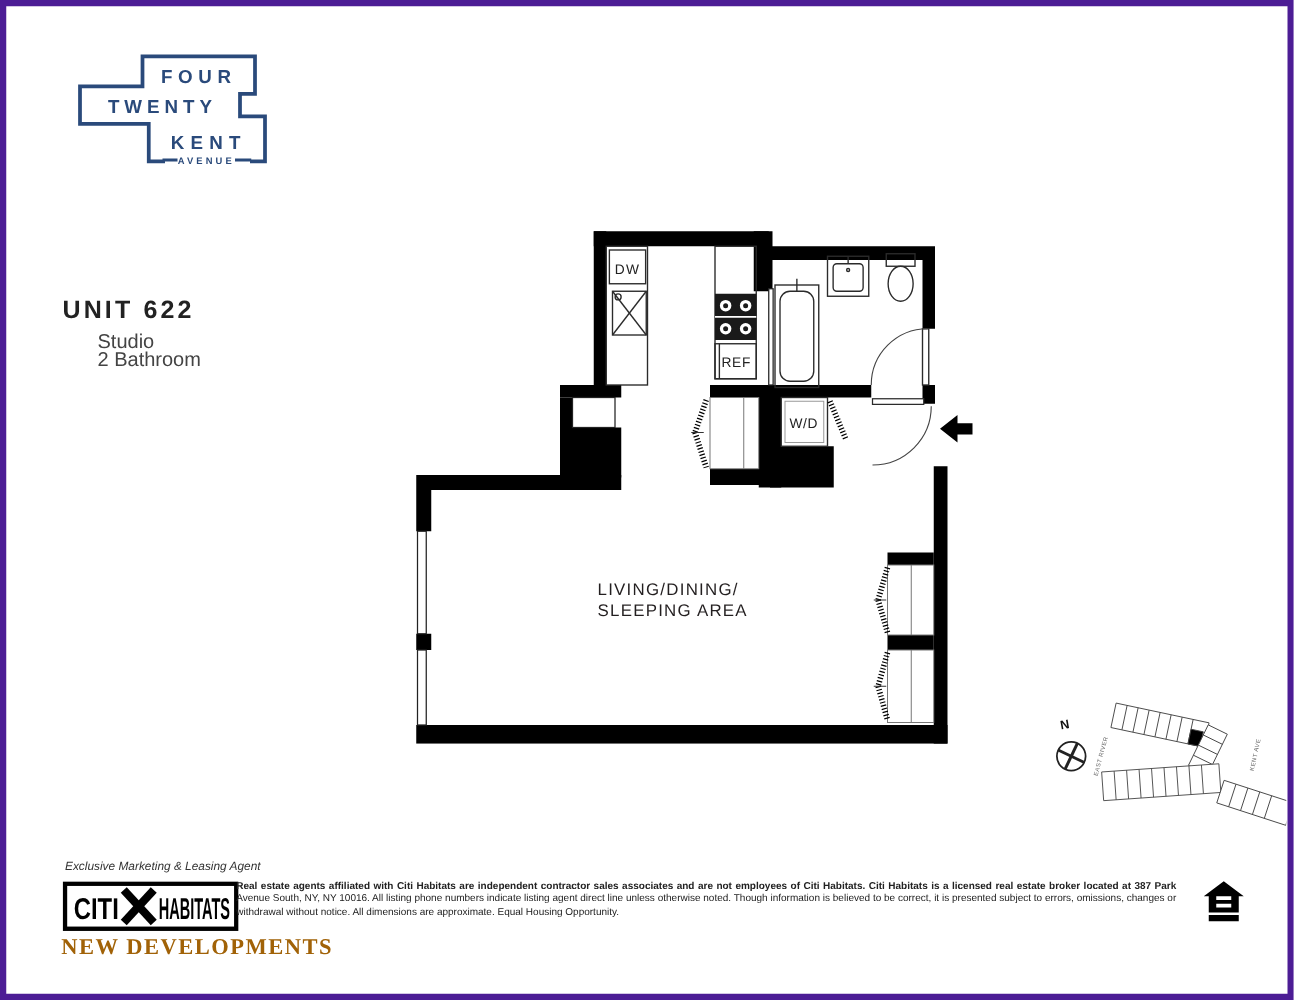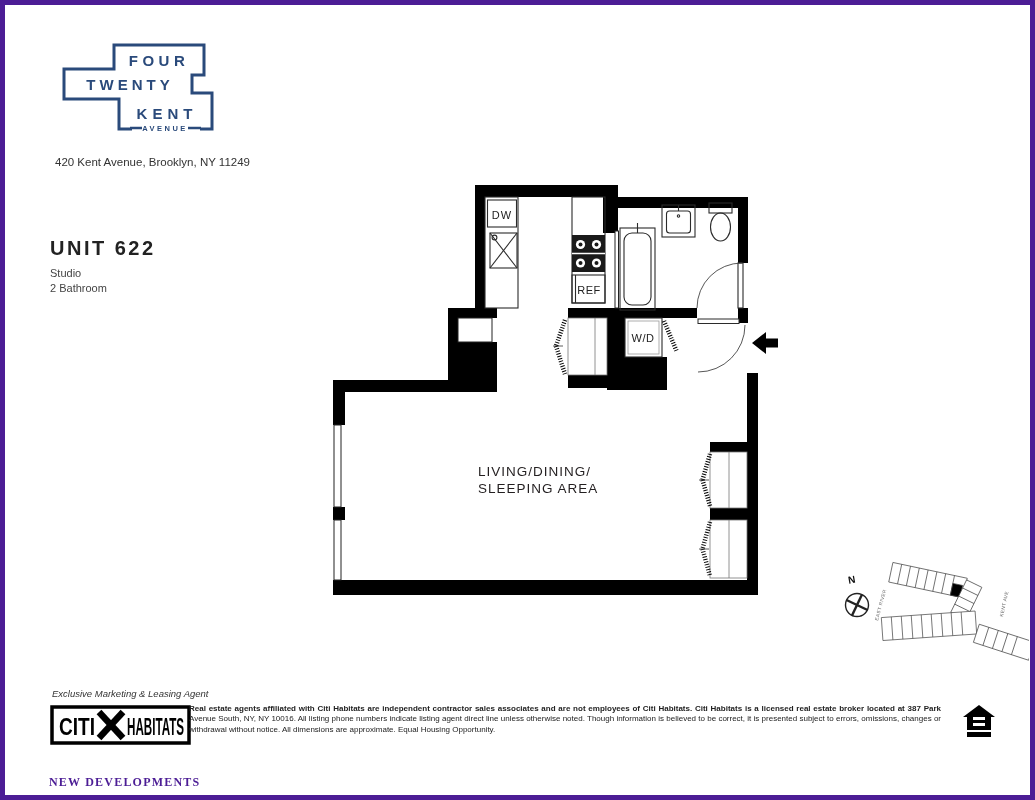--- a/index.html
+++ b/index.html
@@ -6,30 +6,30 @@
   #page{position:relative;width:1035px;height:800px;background:#fff;
         border:5px solid #4c1d95;box-sizing:border-box;overflow:hidden;
         font-family:"Liberation Sans",sans-serif;color:#231f20;}
   .abs{position:absolute;}
   
   #logo{left:49px;top:30px;}
   #addr{left:30px;top:150px;width:235px;text-align:center;font-size:11.5px;line-height:15px;color:#333;}
   
   #unit{left:45px;top:232px;}
   #unit .t{font-size:20px;font-weight:bold;letter-spacing:2.5px;color:#222;}
-  #unit .s{font-size:11px;color:#444;margin-top:6px;line-height:15px;}
+  #unit .s{font-size:16px;color:#444;margin-top:6px;line-height:15px;margin-left:28px;}
   
   #plan{left:310px;top:170px;}
   
   #siteplan{left:835px;top:552px;}
   
   #agent{left:47px;top:683px;font-size:9.5px;color:#333;font-style:italic;}
   #citibox{left:45px;top:700px;}
   #newdev{left:44px;top:742px;font-family:"Liberation Serif",serif;font-weight:bold;
-          font-size:12px;letter-spacing:1.2px;color:#4c1d95;margin-top:28px;}
+          font-size:18px;letter-spacing:1.2px;color:#a16207;}
   #disc{left:184px;top:699px;width:752px;font-size:8px;line-height:10.4px;color:#222;text-align:justify;}
   #eho{left:957px;top:699px;}
   svg text{font-family:"Liberation Sans",sans-serif;}
 </style>
 </head>
 <body>
 
 <div id="page">
 
   <svg id="logo" class="abs" width="180" height="112" viewBox="0 0 180 104">
@@ -37,21 +37,20 @@
     <text x="105" y="27" text-anchor="middle" font-size="15" font-weight="bold" letter-spacing="4.5" fill="#2a4a7b">FOUR</text>
     <text x="76" y="51" text-anchor="middle" font-size="15" font-weight="bold" letter-spacing="4" fill="#2a4a7b">TWENTY</text>
     <text x="113" y="80" text-anchor="middle" font-size="15" font-weight="bold" letter-spacing="5" fill="#2a4a7b">KENT</text>
     <rect x="78" y="84" width="68" height="12" fill="#fff"></rect>
     <line x1="76" y1="89" x2="88" y2="89" stroke="#2a4a7b" stroke-width="2.5"></line>
     <line x1="134" y1="89" x2="147" y2="89" stroke="#2a4a7b" stroke-width="2.5"></line>
     <text x="111" y="92" text-anchor="middle" font-size="7.5" font-weight="bold" letter-spacing="2.5" fill="#2a4a7b">AVENUE</text>
   </svg>
 
   <div id="addr" class="abs">
-    <div>420 Kent Avenue, Brooklyn, NY 11249</div>
   </div>
 
   <div id="unit" class="abs">
     <div class="t">UNIT 622</div>
     <div class="s">
       <div>Studio</div>
       <div>2 Bathroom</div>
     </div>
   </div>
 

